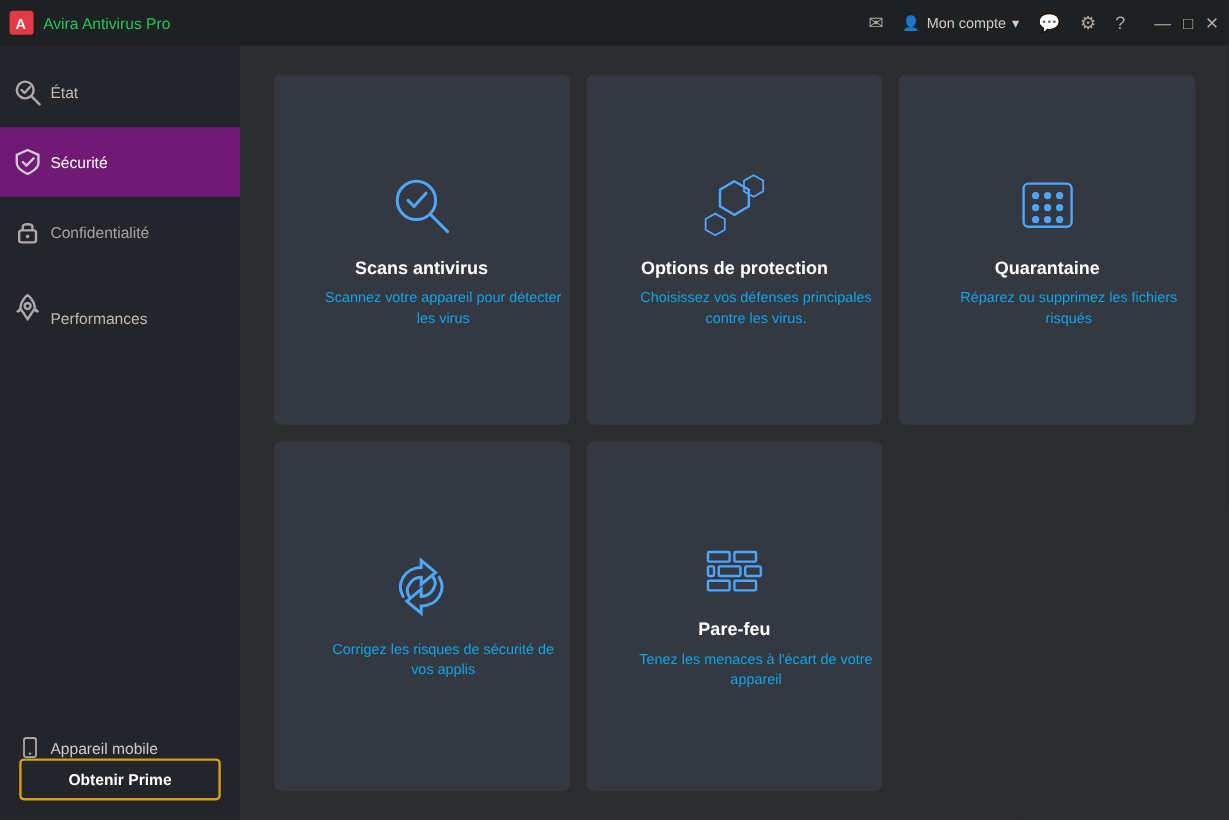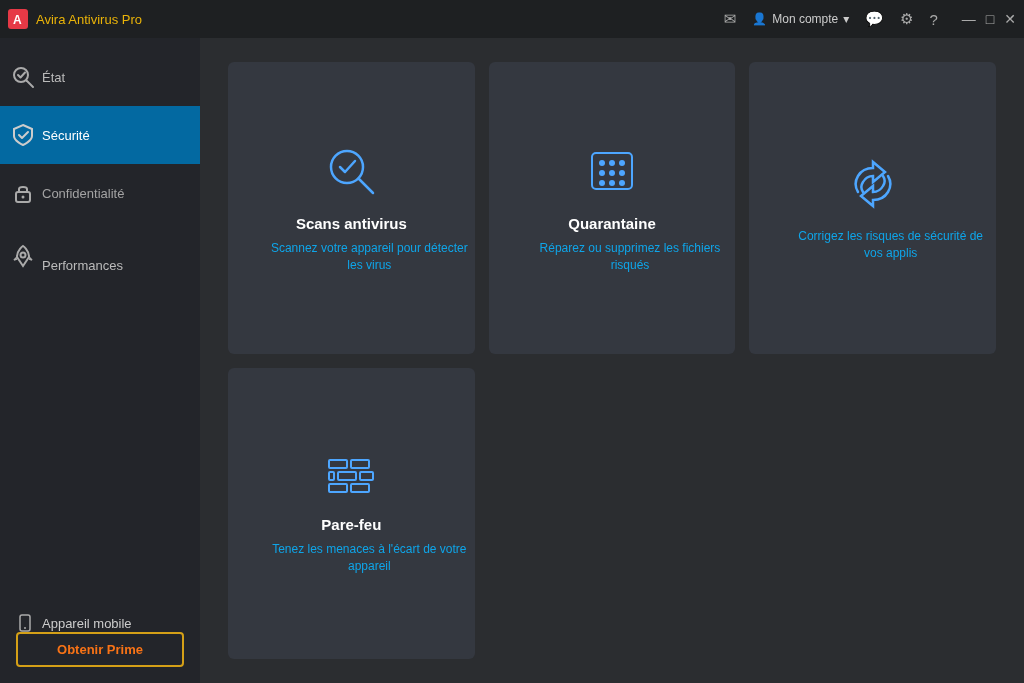--- a/index.html
+++ b/index.html
@@ -33,21 +33,21 @@
       border-radius: 3px;
       display: flex;
       align-items: center;
       justify-content: center;
       font-weight: bold;
       font-size: 13px;
       color: white;
     }
     .titlebar-title {
       font-size: 13px;
-      color: #eab308;
+      color: #22c55e;
     }
     .titlebar-right {
       display: flex;
       align-items: center;
       gap: 16px;
     }
     .titlebar-icon {
       color: #aaa;
       font-size: 15px;
       cursor: pointer;
@@ -91,21 +91,21 @@
       flex-direction: row;
       align-items: center;
       padding: 16px 10px;
       cursor: pointer;
       color: #bbb;
       font-size: 13px;
       gap: 6px;
       transition: background 0.15s;
     }
     .sidebar-item.active {
-      background: #0369a1;
+      background: #701a75;
       color: #fff;
     }
     .sidebar-item .icon {
       font-size: 22px;
     }
     .sidebar-spacer { flex: 1; }
     .sidebar-bottom {
       padding: 16px;
       display: flex;
       flex-direction: column;
@@ -116,21 +116,21 @@
       display: flex;
       align-items: center;
       gap: 8px;
       font-size: 13px;
       color: #ccc;
       cursor: pointer;
     }
     .get-prime-btn {
       border: 2px solid #d4a017;
       background: transparent;
-      color: #f97316;
+      color: #ffffff;
       font-size: 13px;
       font-weight: bold;
       padding: 8px 18px;
       border-radius: 4px;
       cursor: pointer;
       width: 100%;
       text-align: center;
     }
 
     
@@ -278,20 +278,34 @@
         <svg width="60" height="60" viewBox="0 0 60 60" fill="none">
           <circle cx="26" cy="26" r="16" stroke="#4da6ff" stroke-width="2.5"></circle>
           <line x1="37.5" y1="37.5" x2="52" y2="52" stroke="#4da6ff" stroke-width="2.5" stroke-linecap="round"></line>
           <polyline points="19,26 24,31 34,20" stroke="#4da6ff" stroke-width="2.5" stroke-linecap="round" stroke-linejoin="round" fill="none"></polyline>
         </svg>
       </div>
       <div class="card-title">Scans antivirus</div>
       <div class="card-desc">Scannez votre appareil pour détecter les virus</div>
     </div>
 
+    <div class="card">
+      <div class="card-icon">
+        <svg width="60" height="60" viewBox="0 0 60 60" fill="none">
+
+          <polygon points="30,10 42,17 42,31 30,38 18,31 18,17" stroke="#4da6ff" stroke-width="2" fill="none"></polygon>
+
+          <polygon points="46,5 54,9.5 54,18.5 46,23 38,18.5 38,9.5" stroke="#4da6ff" stroke-width="1.5" fill="none"></polygon>
+
+          <polygon points="14,37 22,41.5 22,50.5 14,55 6,50.5 6,41.5" stroke="#4da6ff" stroke-width="1.5" fill="none"></polygon>
+        </svg>
+      </div>
+      <div class="card-title">Options de protection</div>
+      <div class="card-desc">Choisissez vos défenses principales contre les virus.</div>
+    </div>
 
     <div class="card">
       <div class="card-icon">
         <svg width="60" height="60" viewBox="0 0 60 60" fill="none">
           <rect x="10" y="12" width="40" height="36" rx="4" stroke="#4da6ff" stroke-width="2" fill="none"></rect>
           <circle cx="20" cy="22" r="3" fill="#4da6ff"></circle>
           <circle cx="30" cy="22" r="3" fill="#4da6ff"></circle>
           <circle cx="40" cy="22" r="3" fill="#4da6ff"></circle>
           <circle cx="20" cy="32" r="3" fill="#4da6ff"></circle>
           <circle cx="30" cy="32" r="3" fill="#4da6ff"></circle>

